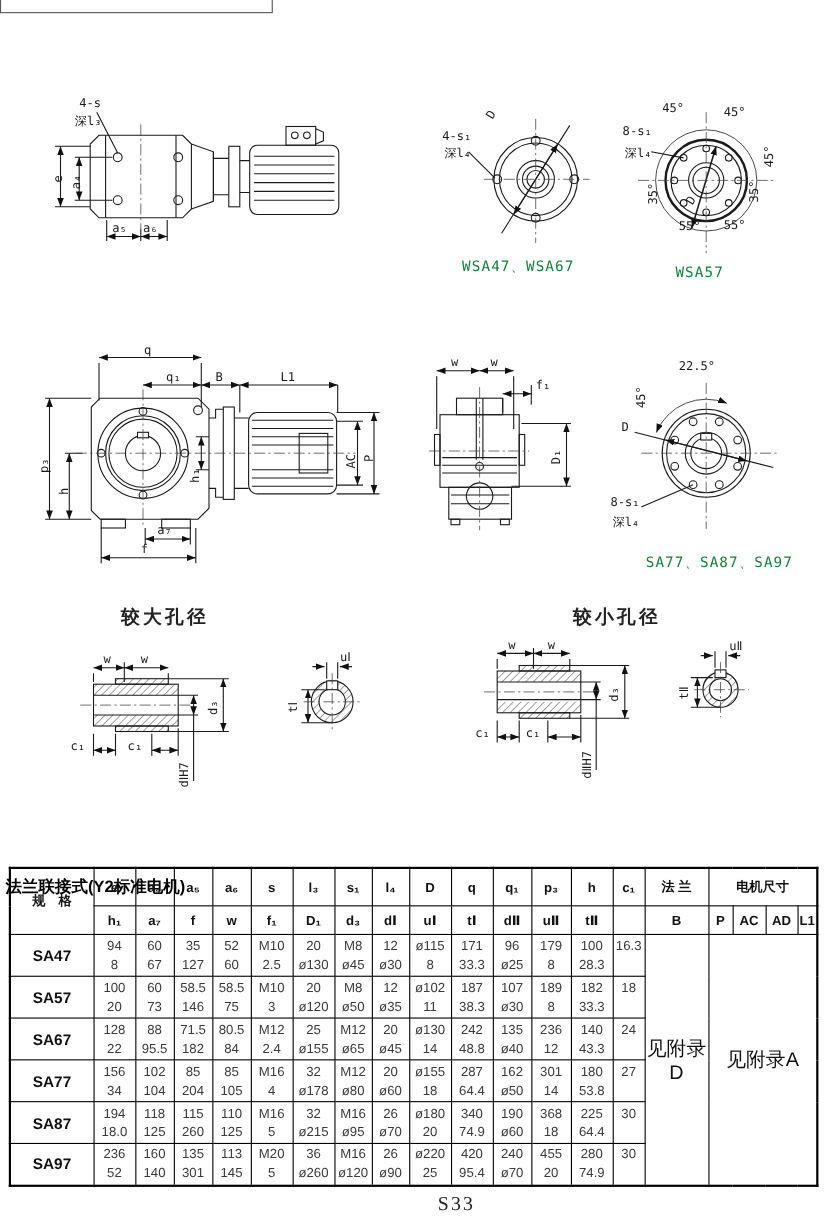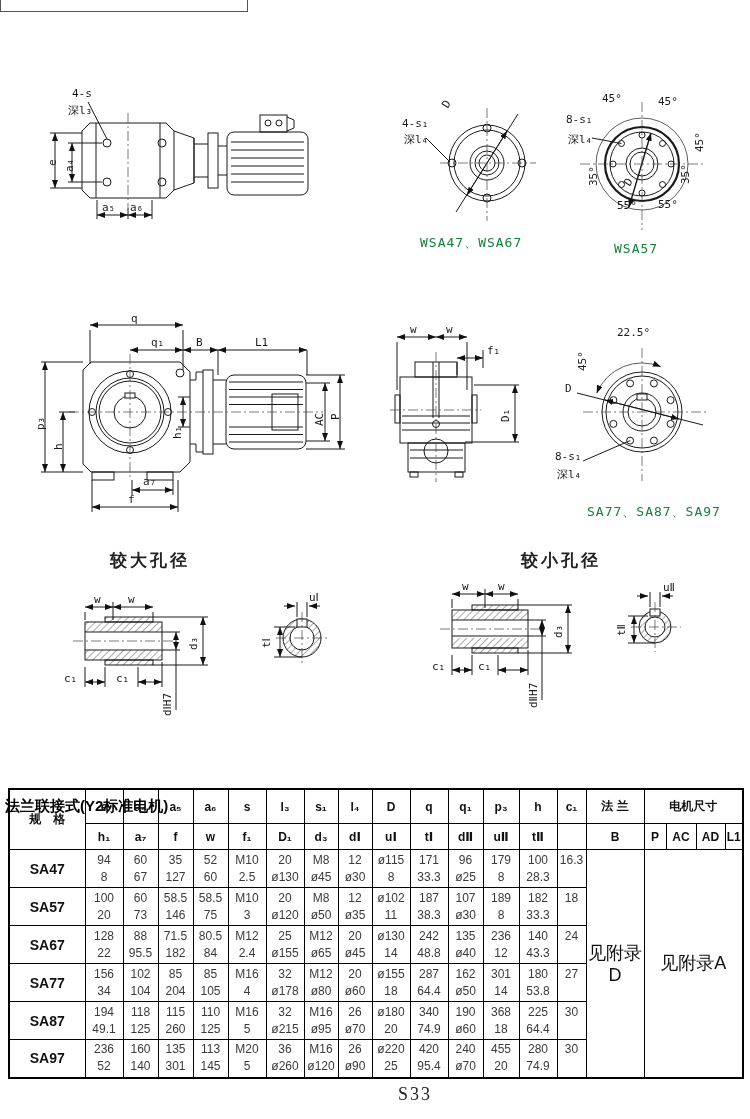--- a/index.html
+++ b/index.html
@@ -752,21 +752,21 @@
           </td>
         <td class="val">
             <div>27</div>
             <div></div>
           </td>
       </tr>
       <tr>
         <td class="mod">SA87</td>
         <td class="val">
             <div>194</div>
-            <div>49.1</div>
+            <div>18.0</div>
           </td>
         <td class="val">
             <div>118</div>
             <div>125</div>
           </td>
         <td class="val">
             <div>115</div>
             <div>260</div>
           </td>
         <td class="val">

